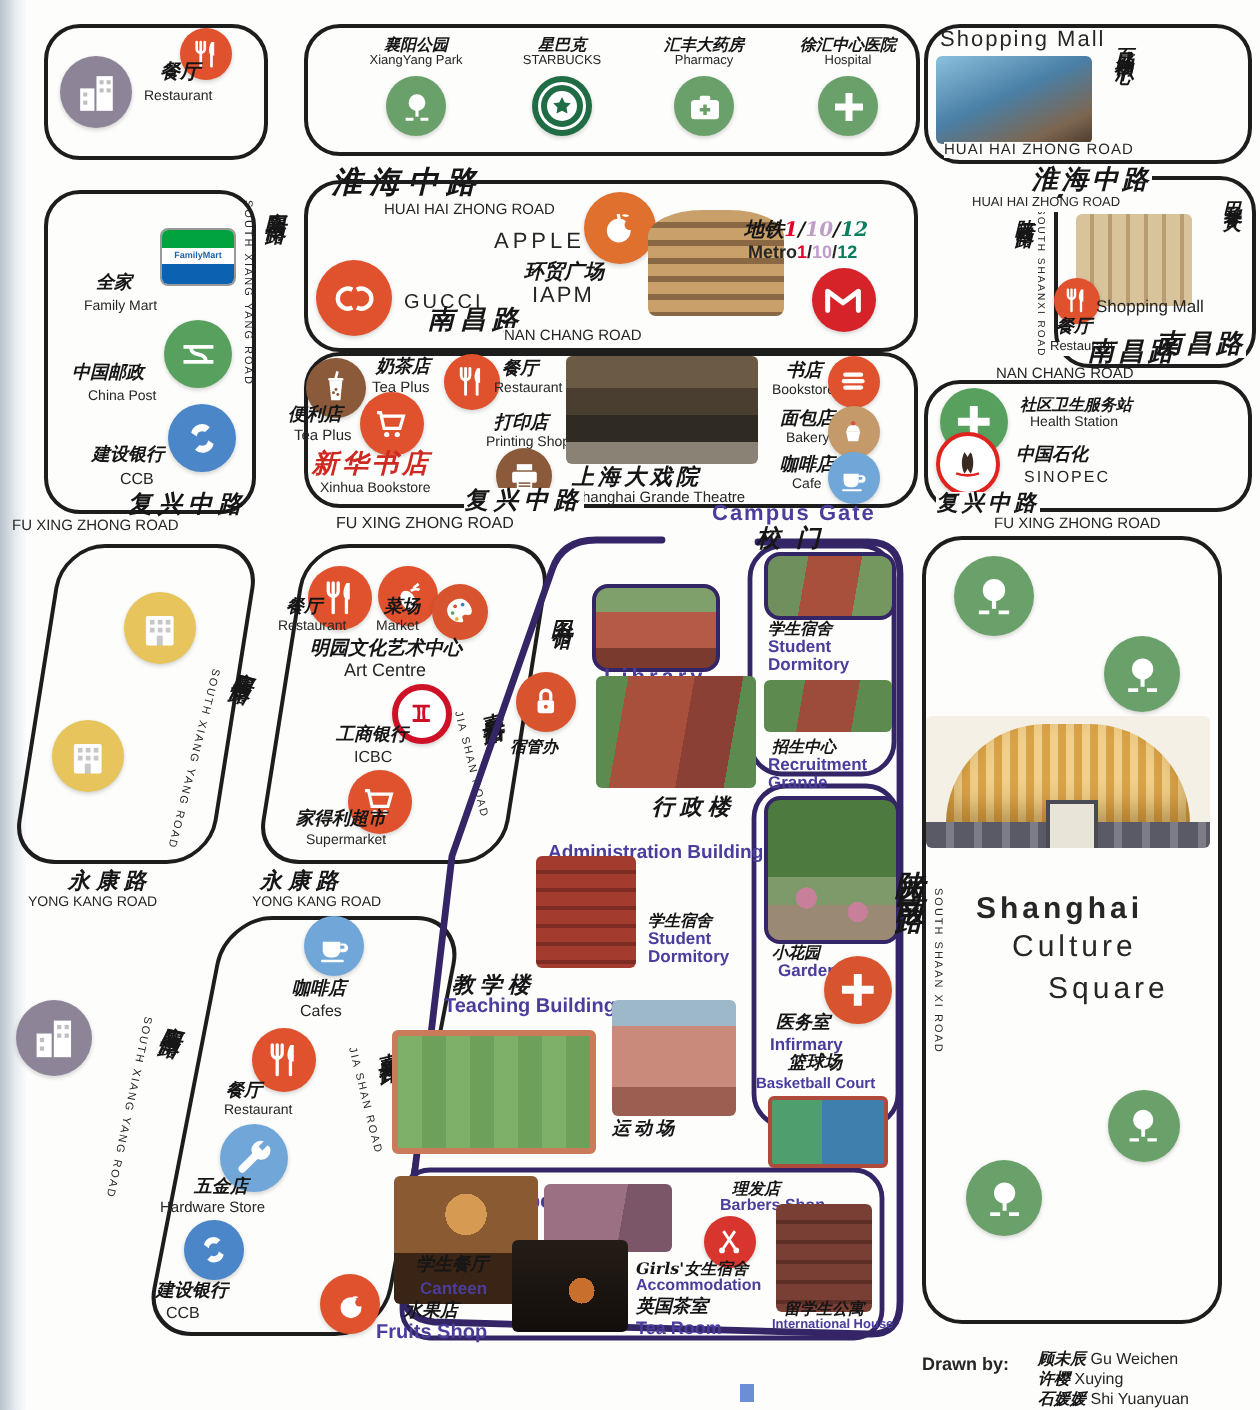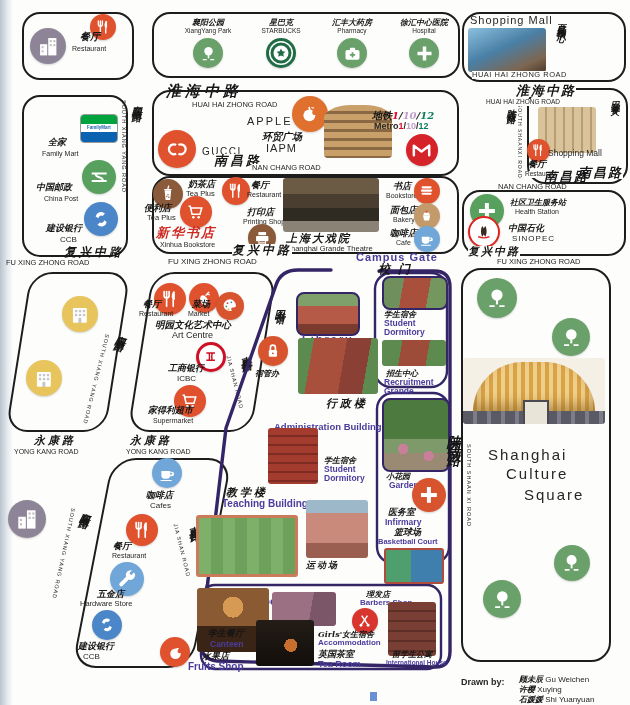--- a/index.html
+++ b/index.html
@@ -582,21 +582,21 @@
         <circle cx="12" cy="9.5" r="4.8" fill="#fff"></circle>
         <rect x="11.1" y="12" width="1.8" height="5.5" fill="#fff"></rect>
         <path d="M5.5 19h4.5M14 19h4.5" stroke="#fff" stroke-width="1.6"></path>
       </svg>
   </div>
   <div class="photo" style="left:463px;top:358px;width:142px;height:66px;background:#f4f0e6;overflow:hidden;">
     <div style="position:absolute;left:10px;bottom:12px;width:122px;height:50px;border-radius:61px 61px 0 0;background:repeating-linear-gradient(90deg,#d9a348 0 4px,#f0cf8a 4px 8px);box-shadow:inset 0 -8px 12px rgba(120,80,20,.45);"></div>
     <div style="position:absolute;left:0;bottom:0;width:100%;height:13px;background:repeating-linear-gradient(90deg,#5a5a66 0 10px,#7d7d88 10px 14px);"></div>
     <div style="position:absolute;left:60px;bottom:0;width:22px;height:22px;background:#e8e4d8;border:2px solid #4a4a52;border-bottom:none;"></div>
   </div>
-  <div class="abs en" style="left:488px;top:447px;font-size:15px;letter-spacing:2px;">Shanghai</div>
+  <div class="abs en" style="left:488px;top:447px;font-size:15px;letter-spacing:2px;font-weight:bold;">Shanghai</div>
   <div class="abs en" style="left:506px;top:466px;font-size:15px;letter-spacing:2px;">Culture</div>
   <div class="abs en" style="left:524px;top:487px;font-size:15px;letter-spacing:2px;">Square</div>
   <div class="circ" style="left:554px;top:545px;width:36px;height:36px;background:#6aa06a;">
     <svg viewBox="0 0 24 24" width="70%" height="70%">
         <circle cx="12" cy="9.5" r="4.8" fill="#fff"></circle>
         <rect x="11.1" y="12" width="1.8" height="5.5" fill="#fff"></rect>
         <path d="M5.5 19h4.5M14 19h4.5" stroke="#fff" stroke-width="1.6"></path>
       </svg>
   </div>
   <div class="circ" style="left:483px;top:580px;width:38px;height:38px;background:#6aa06a;">

